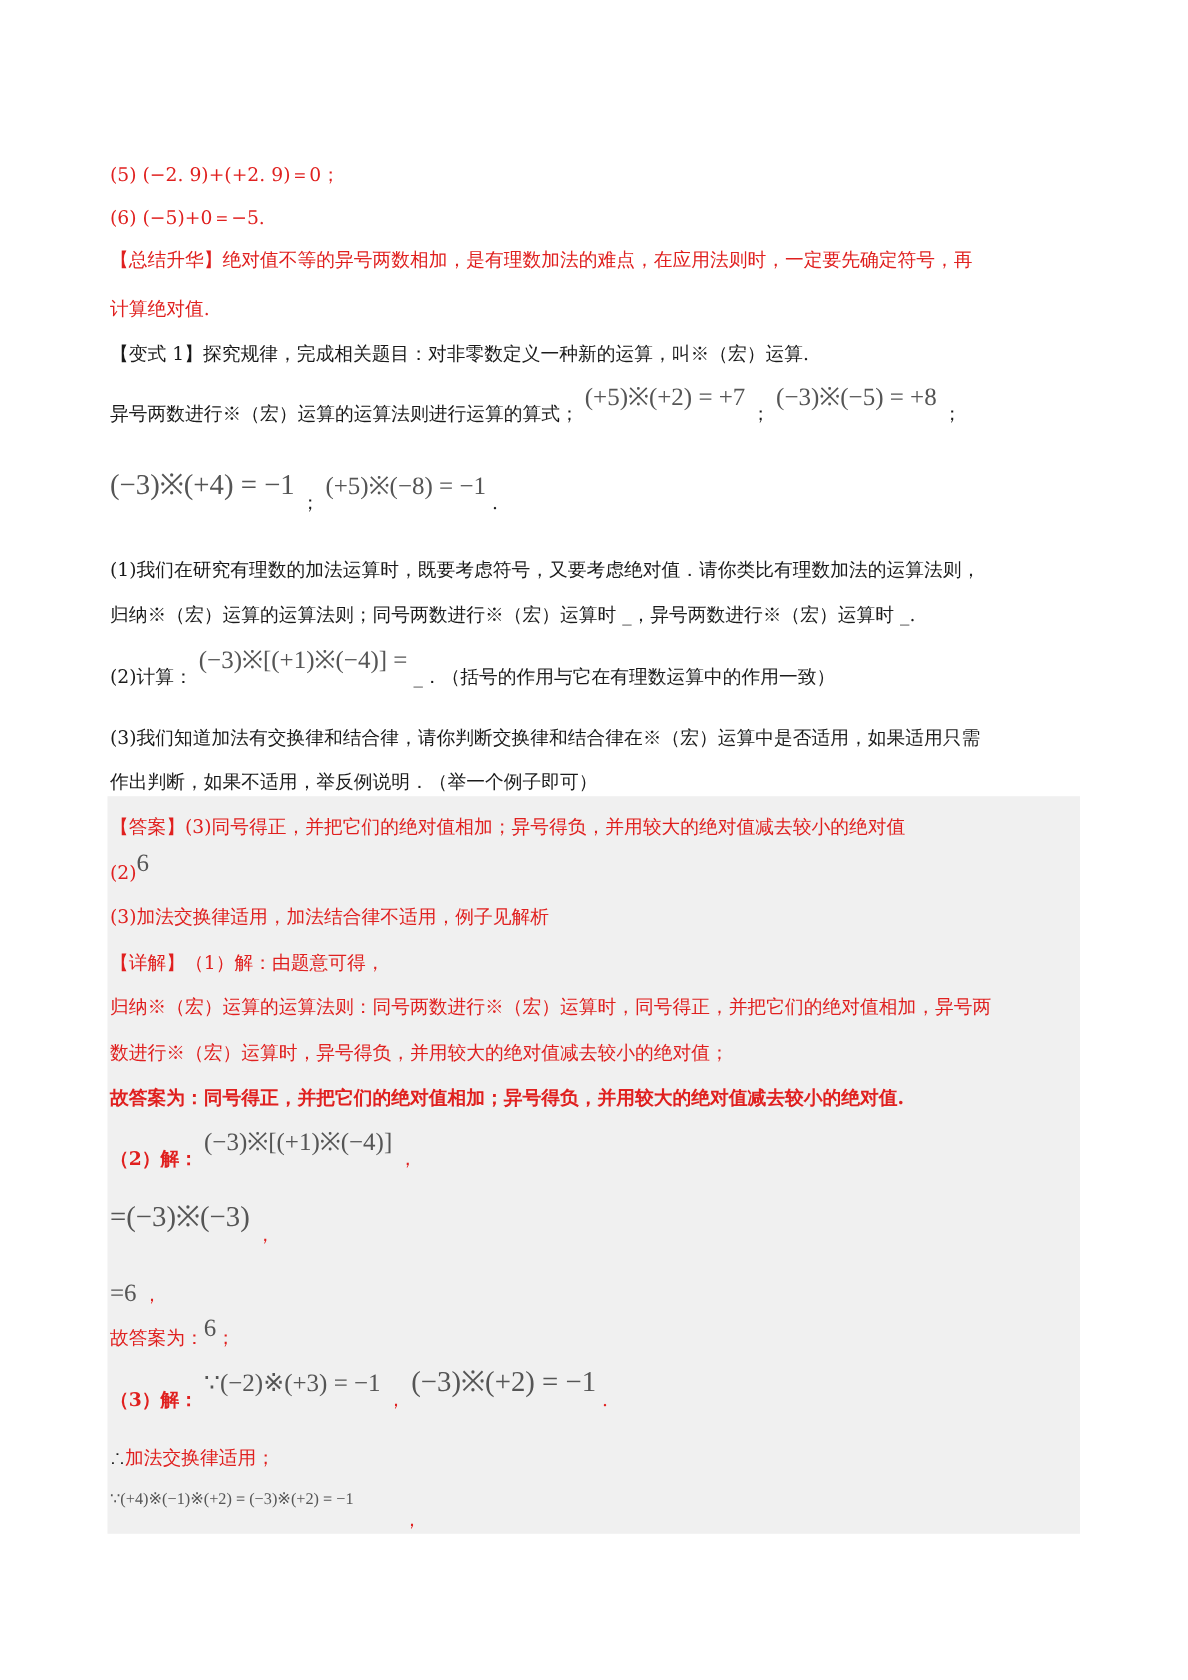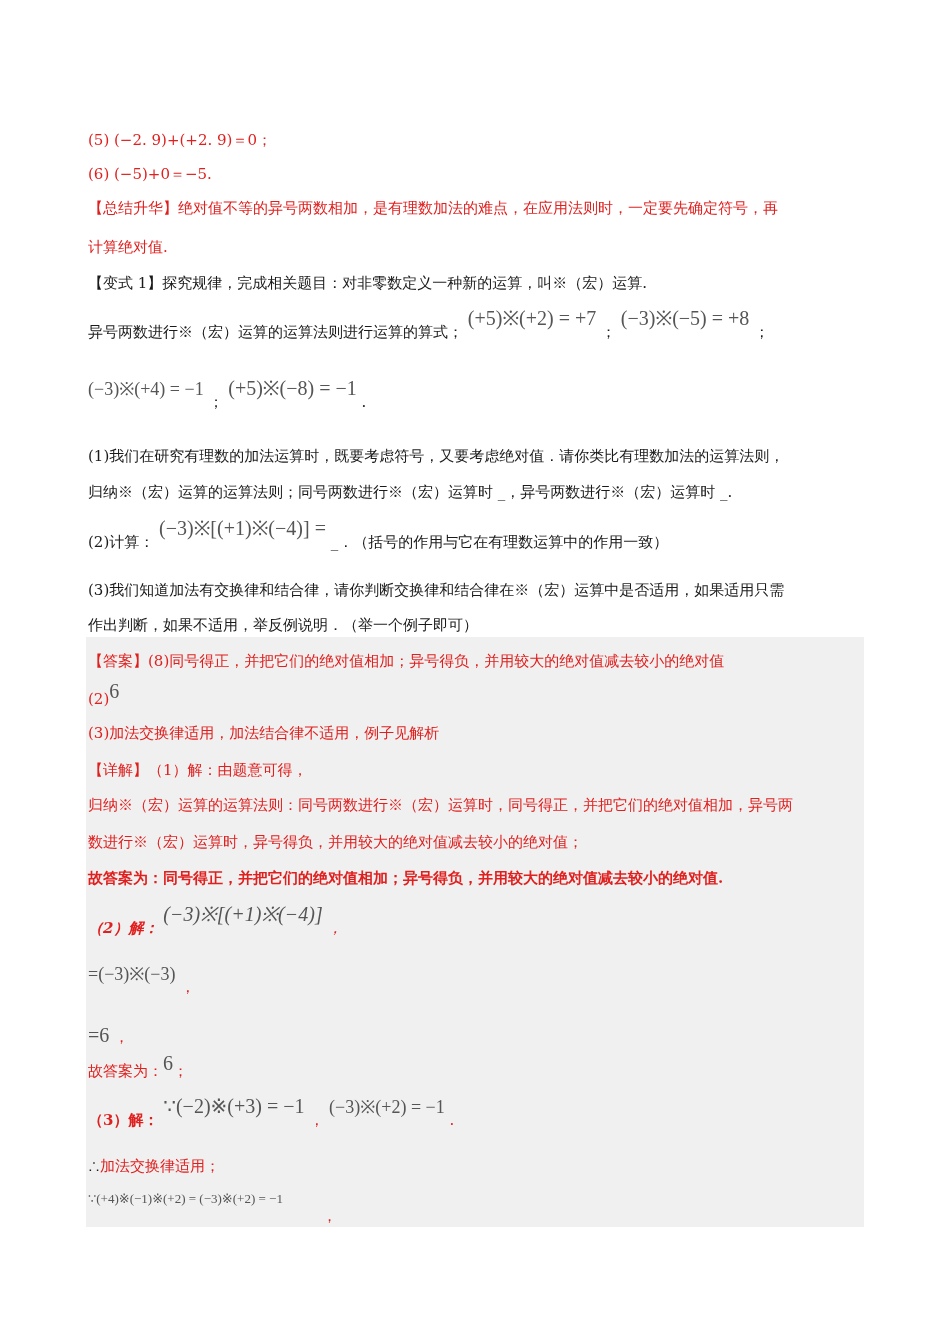--- a/index.html
+++ b/index.html
@@ -4,21 +4,21 @@
 <style>
   html, body { margin: 0; padding: 0; background: #ffffff; }
   body { width: 950px; height: 1344px; position: relative; overflow: hidden;
          font-family: "DejaVu Serif", "Liberation Serif", serif; color: #1a1a1a; }
   .line { position: absolute; left: 88px; white-space: nowrap; font-size: 15px; line-height: 20px; margin-top: 10px; }
   .red { color: #e0201f; }
   .dark { color: #1a1a1a; }
   .math { font-family: "Liberation Serif", "DejaVu Serif", serif; color: #555; font-size: 20px; display: inline-block; }
   .math.up { position: relative; top: -12px; }
   .math.up2 { position: relative; top: -6px; }
-  .big { font-size: 18px; }
+  .big { font-size: 23px; }
   .gray-box { position: absolute; left: 86px; top: 637px; width: 778px; height: 590px; background: #f0f0f0; }
   .bold { font-weight: bold; }
 </style>
 </head>
 <body>
 
 <div class="line red" style="top:120px;">(5) (−2. 9)+(+2. 9)＝0；</div>
 <div class="line red" style="top:154px;">(6) (−5)+0＝−5.</div>
 
 <div class="line red" style="top:188px;">
@@ -49,35 +49,35 @@
   <span>(2)计算：</span>
   <span class="math up">(−3)※[(+1)※(−4)] =</span>
   <span>_．（括号的作用与它在有理数运算中的作用一致）</span>
 </div>
 <div class="line dark" style="top:570px;">(3)我们知道加法有交换律和结合律，请你判断交换律和结合律在※（宏）运算中是否适用，如果适用只需</div>
 <div class="line dark" style="top:605px;">作出判断，如果不适用，举反例说明．（举一个例子即可）</div>
 
 <div class="gray-box"></div>
 
 <div class="line red" style="top:641px;">
-  <span>【答案】</span><span>(8)同号得正，并把它们的绝对值相加；异号得负，并用较大的绝对值减去较小的绝对值</span>
+  <span>【答案】</span><span>(3)同号得正，并把它们的绝对值相加；异号得负，并用较大的绝对值减去较小的绝对值</span>
 </div>
 <div class="line red" style="top:677px;">
   <span>(2)</span><span class="math up2">6</span>
 </div>
 <div class="line red" style="top:713px;">(3)加法交换律适用，加法结合律不适用，例子见解析</div>
 
 <div class="line red" style="top:750px;">
   <span>【详解】</span><span>（1）解：由题意可得，</span>
 </div>
 <div class="line red" style="top:785px;">归纳※（宏）运算的运算法则：同号两数进行※（宏）运算时，同号得正，并把它们的绝对值相加，异号两</div>
 <div class="line red" style="top:822px;">数进行※（宏）运算时，异号得负，并用较大的绝对值减去较小的绝对值；</div>
 <div class="line red" style="top:858px;font-weight:bold;">故答案为：同号得正，并把它们的绝对值相加；异号得负，并用较大的绝对值减去较小的绝对值.</div>
 
-<div class="line red" style="top:906px;font-style:italic;">
+<div class="line red" style="top:906px;">
   <span class="bold">（2）解：</span>
   <span class="math up">(−3)※[(+1)※(−4)]</span>
   <span>，</span>
 </div>
 <div class="line red" style="top:966px;">
   <span class="math up big">=(−3)※(−3)</span>
   <span>，</span>
 </div>
 <div class="line red" style="top:1015px;">
   <span class="math">=6</span>

